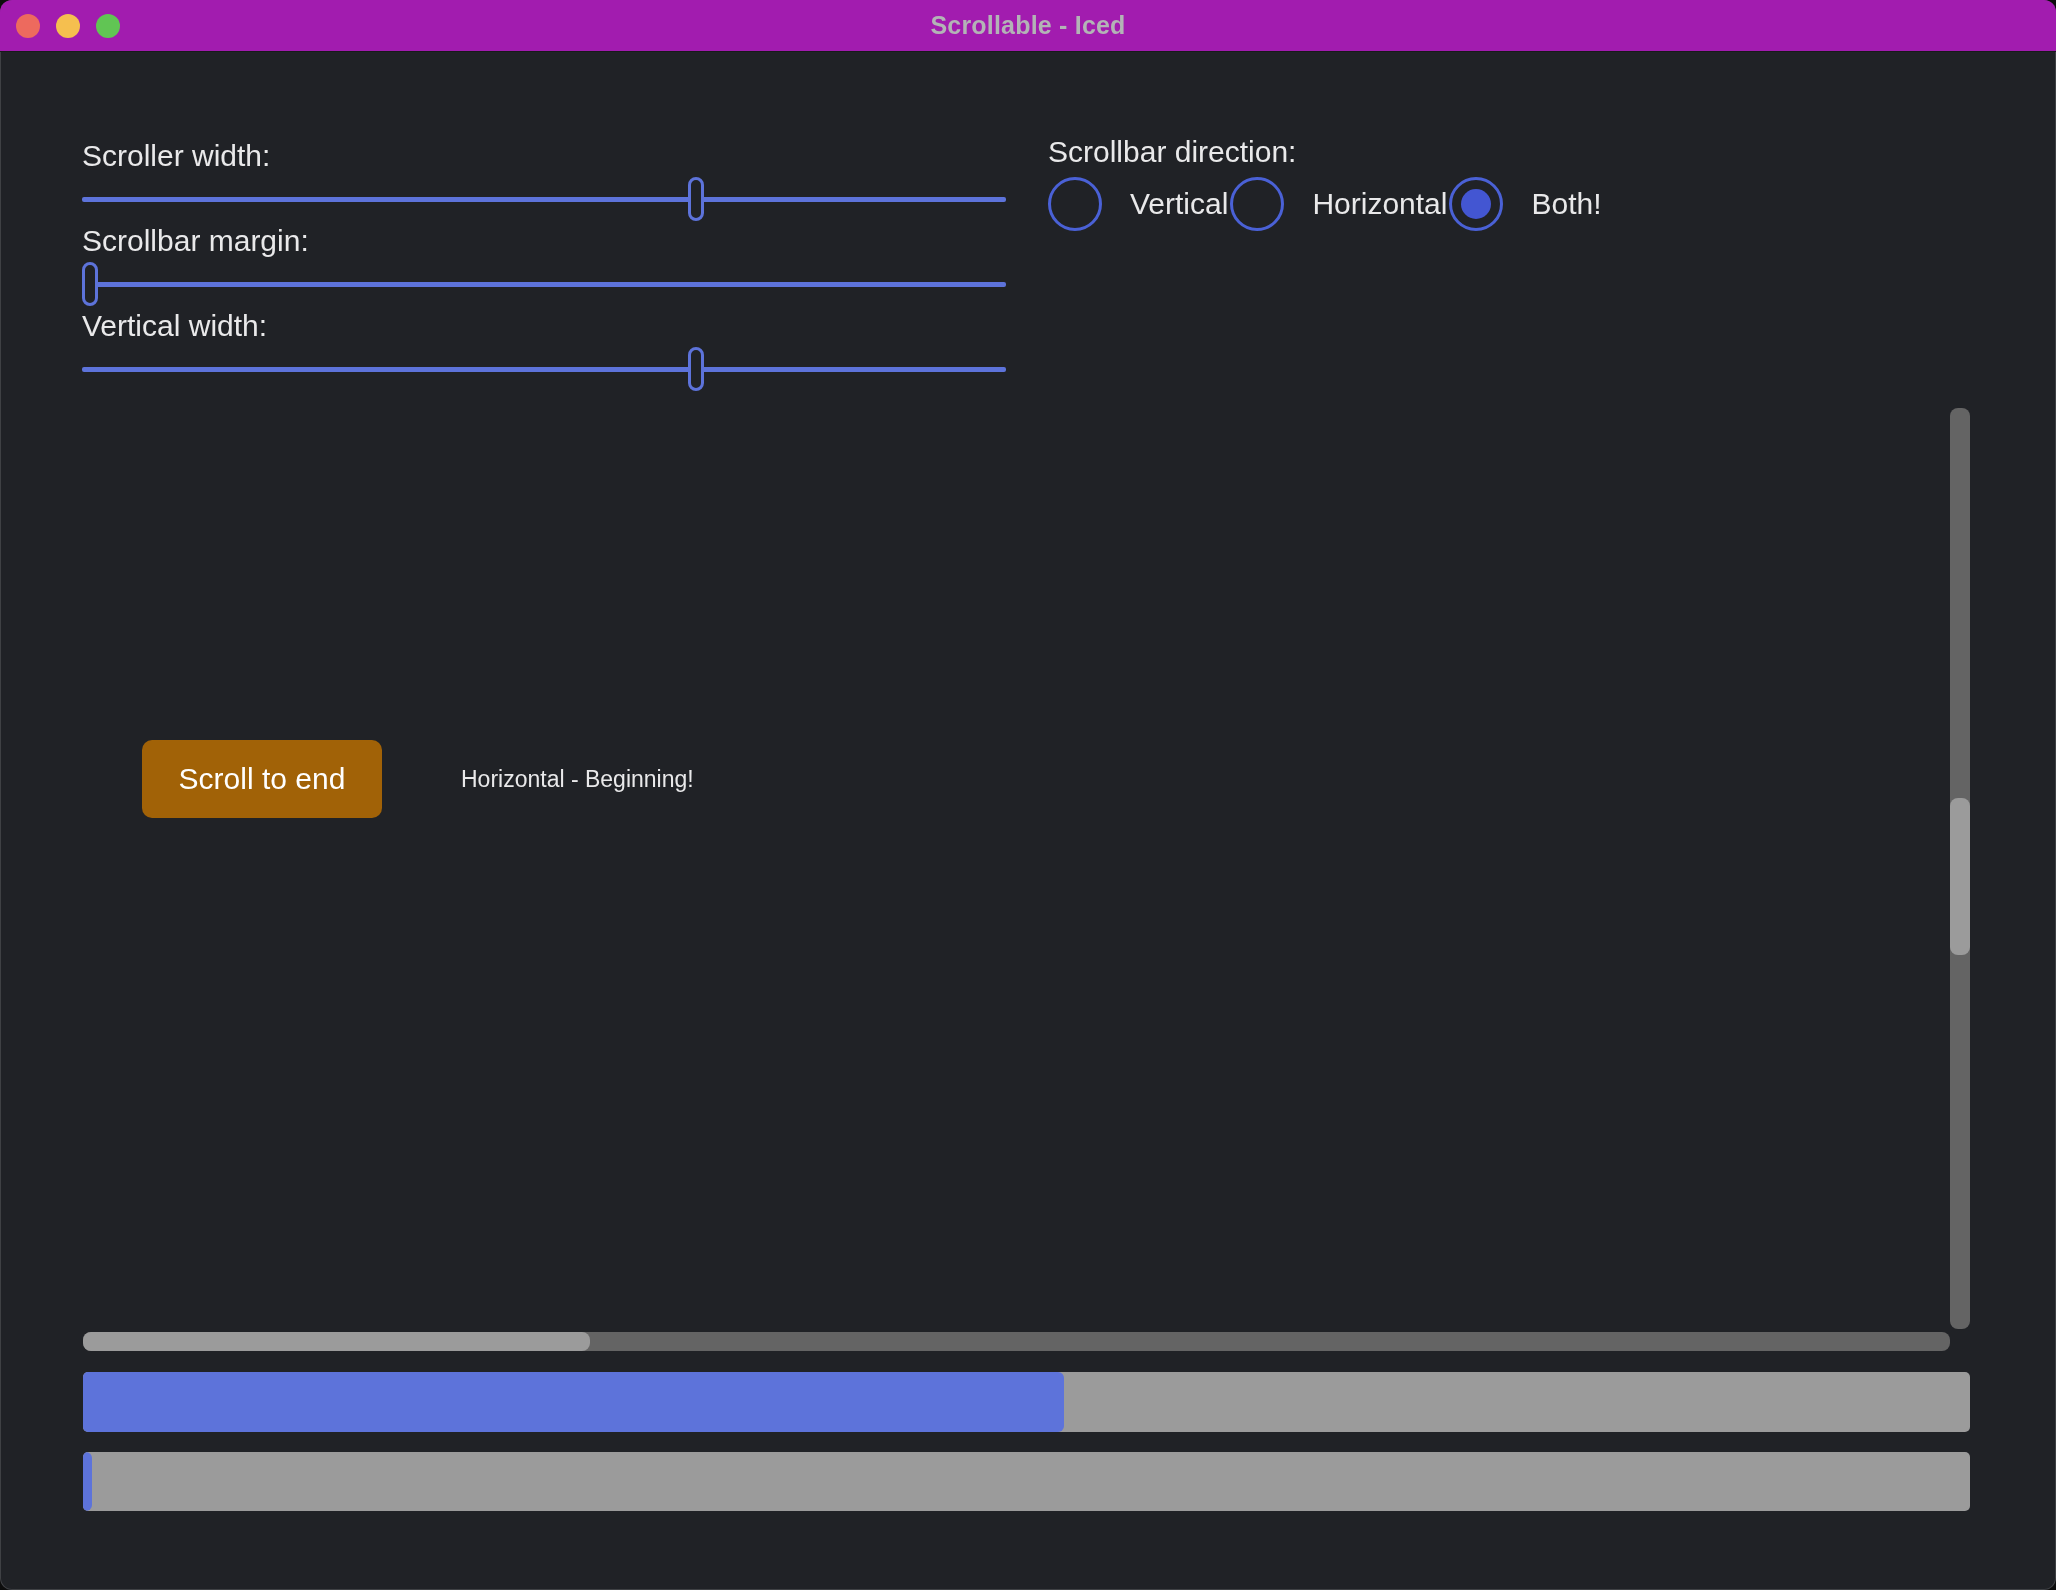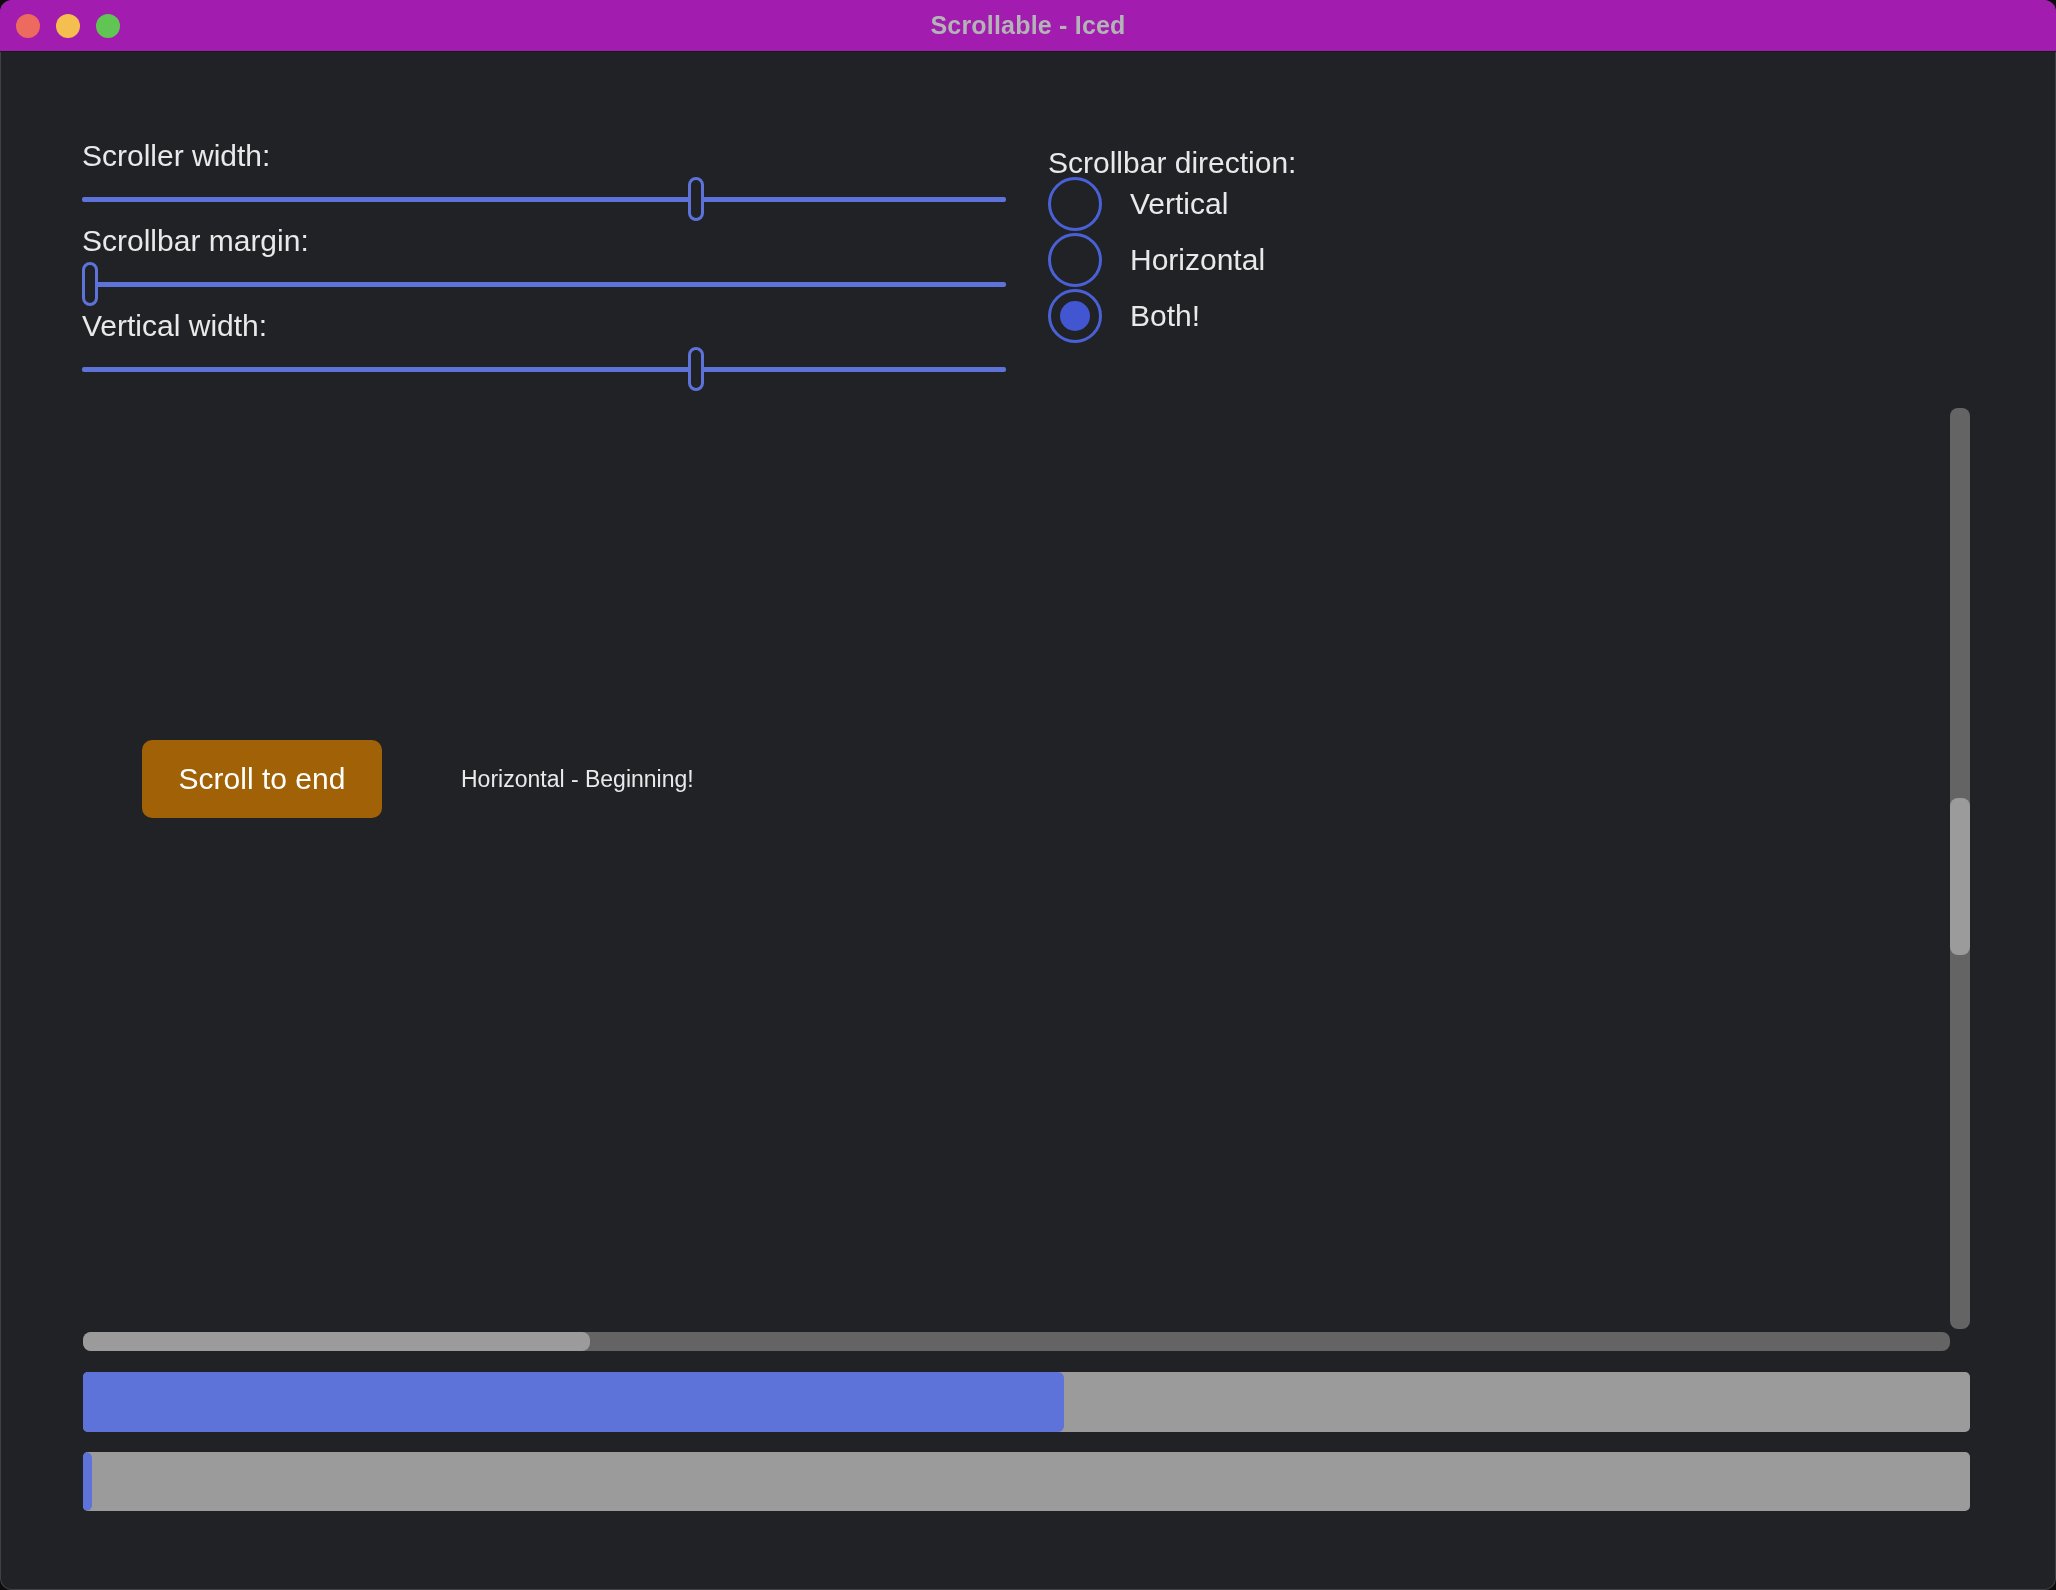--- a/index.html
+++ b/index.html
@@ -14,21 +14,21 @@
   .light.yellow{background:#f5bf4f;}
   .light.green{background:#61c554;}
   .win-title{font-size:25px;font-weight:700;color:#b3b4b6;letter-spacing:.2px;}
   
   .lbl{position:absolute;font-size:30px;color:#e9e9ea;white-space:nowrap;}
   
   .slider{position:absolute;left:82px;width:924px;height:44px;}
   .slider .track{position:absolute;left:0;right:0;top:50%;height:5px;margin-top:-2.5px;background:#5d73da;border-radius:2px;}
   .slider .handle{position:absolute;top:0;width:16px;height:44px;border:3px solid #5d73da;border-radius:9px;background:#202226;}
   
-  .radio-col{position:absolute;left:1048px;top:177px;display:flex;flex-direction:column;gap:2px;}
+  .radio-col{position:absolute;left:1048px;top:177px;display:flex;flex-direction:row;gap:2px;}
   .radio-row{display:flex;align-items:center;height:54px;}
   .radio-circle{width:54px;height:54px;border:3px solid #4a61d6;border-radius:50%;background:transparent;display:flex;align-items:center;justify-content:center;flex:0 0 auto;}
   .radio-circle .dot{width:30px;height:30px;border-radius:50%;background:#4356d2;display:none;}
   .radio-circle.selected .dot{display:block;}
   .radio-label{margin-left:28px;font-size:30px;color:#e9e9ea;white-space:nowrap;}
   
   .btn{position:absolute;left:142px;top:740px;width:240px;height:78px;background:#a16207;border:none;border-radius:10px;color:#ffffff;font-size:30px;font-family:inherit;display:flex;align-items:center;justify-content:center;cursor:pointer;}
   .status{position:absolute;left:461px;top:740px;height:78px;display:flex;align-items:center;font-size:23px;color:#e9e9ea;}
   
   .v-rail{position:absolute;left:1950px;top:408px;width:20px;height:921px;background:#646464;border-radius:8px;}
@@ -66,21 +66,21 @@
     </div>
     <div class="slider" style="top:262px;">
       <div class="track"></div>
       <div class="handle" style="left: calc(0% + 0px);"></div>
     </div>
     <div class="slider" style="top:347px;">
       <div class="track"></div>
       <div class="handle" style="left: calc(66.7% - 10.672px);"></div>
     </div>
 
-    <div class="lbl" style="left:1048px;top:146px;">Scrollbar direction:</div>
+    <div class="lbl" style="left:1048px;top:135px;">Scrollbar direction:</div>
     <div class="radio-col">
       <div class="radio-row">
         <div class="radio-circle"></div>
         <div class="radio-label">Vertical</div>
       </div>
       <div class="radio-row">
         <div class="radio-circle"></div>
         <div class="radio-label">Horizontal</div>
       </div>
       <div class="radio-row">

